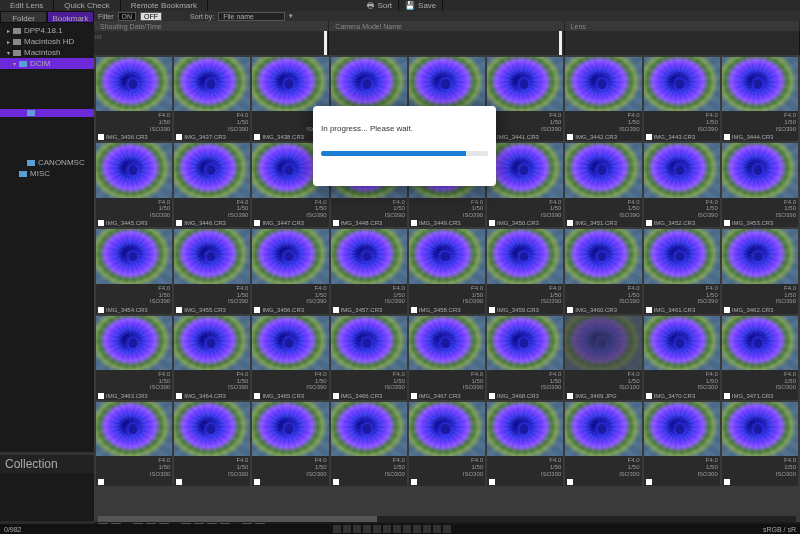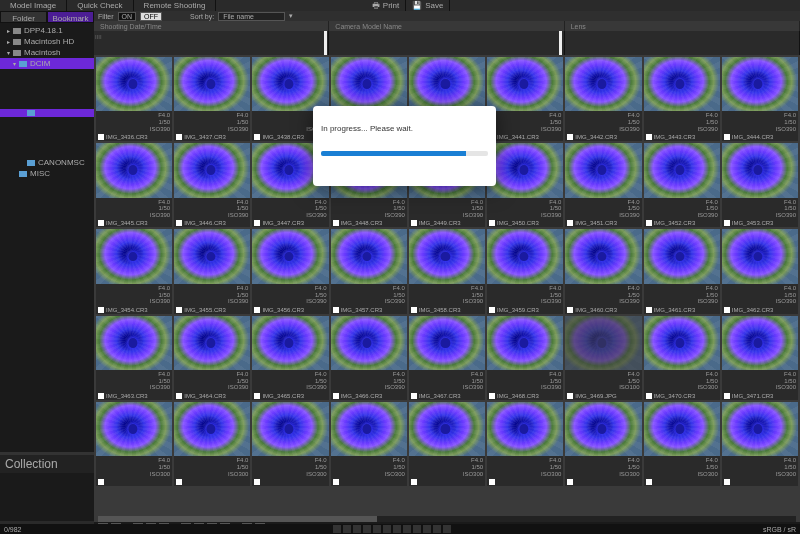--- a/index.html
+++ b/index.html
@@ -51,27 +51,27 @@
 .modal { position: absolute; top: 106px; left: 313px; width: 183px; height: 80px; background: #fff; border-radius: 4px; box-shadow: 0 4px 20px rgba(0,0,0,0.5); padding: 18px 8px 8px; color: #333; font-size: 8px; }
 .prog-track { margin-top: 18px; height: 5px; background: #e5e5e5; border-radius: 2px; overflow: hidden; }
 .prog-fill { height: 100%; width: 87%; background: #1a7fd4; }
 .scrollbar-h { height: 6px; background: #222; margin: 0 4px; }
 .scrollbar-h-thumb { height: 100%; width: 40%; background: #555; }
 </style>
 </head>
 <body>
 
 <div class="toolbar">
-  <div class="tbtn">Model Image</div>
+  <div class="tbtn">Edit Lens</div>
   <div class="tbtn">Quick Check</div>
-  <div class="tbtn">Remote Shooting</div>
+  <div class="tbtn">Remote Bookmark</div>
   <div style="flex:0.3"></div>
   <div class="tbtn ico">
       <span>🖶</span>
-      <span>Print</span>
+      <span>Sort</span>
     </div>
   <div class="tbtn ico">
       <span>💾</span>
       <span>Save</span>
     </div>
 </div>
 
 <div class="main">
   <div class="sidebar">
     <div class="tabs">

